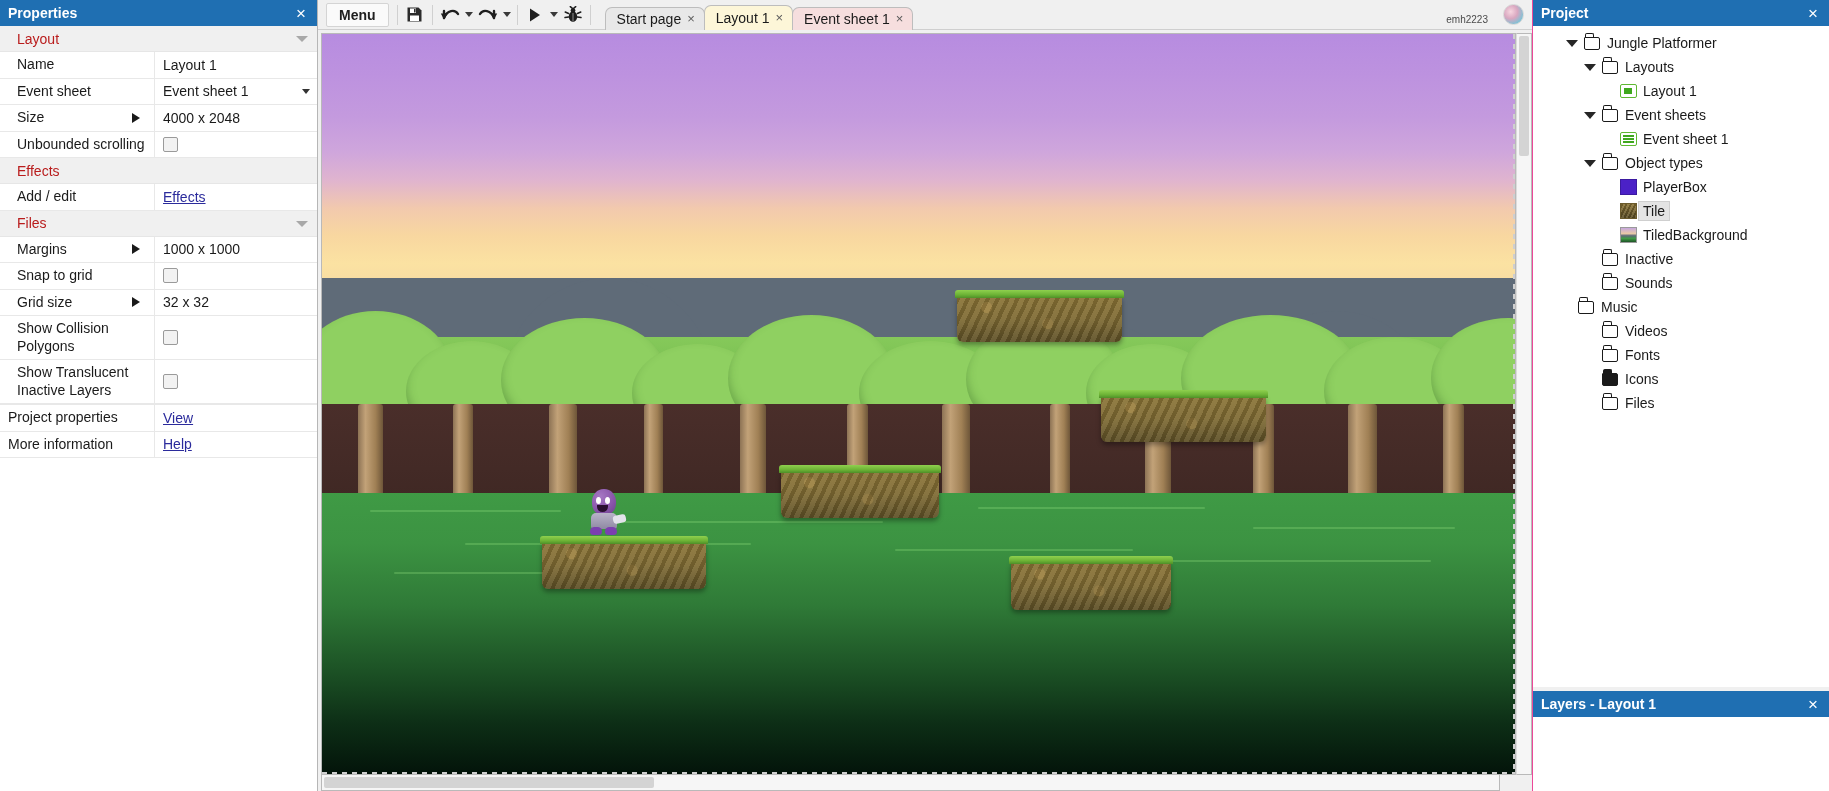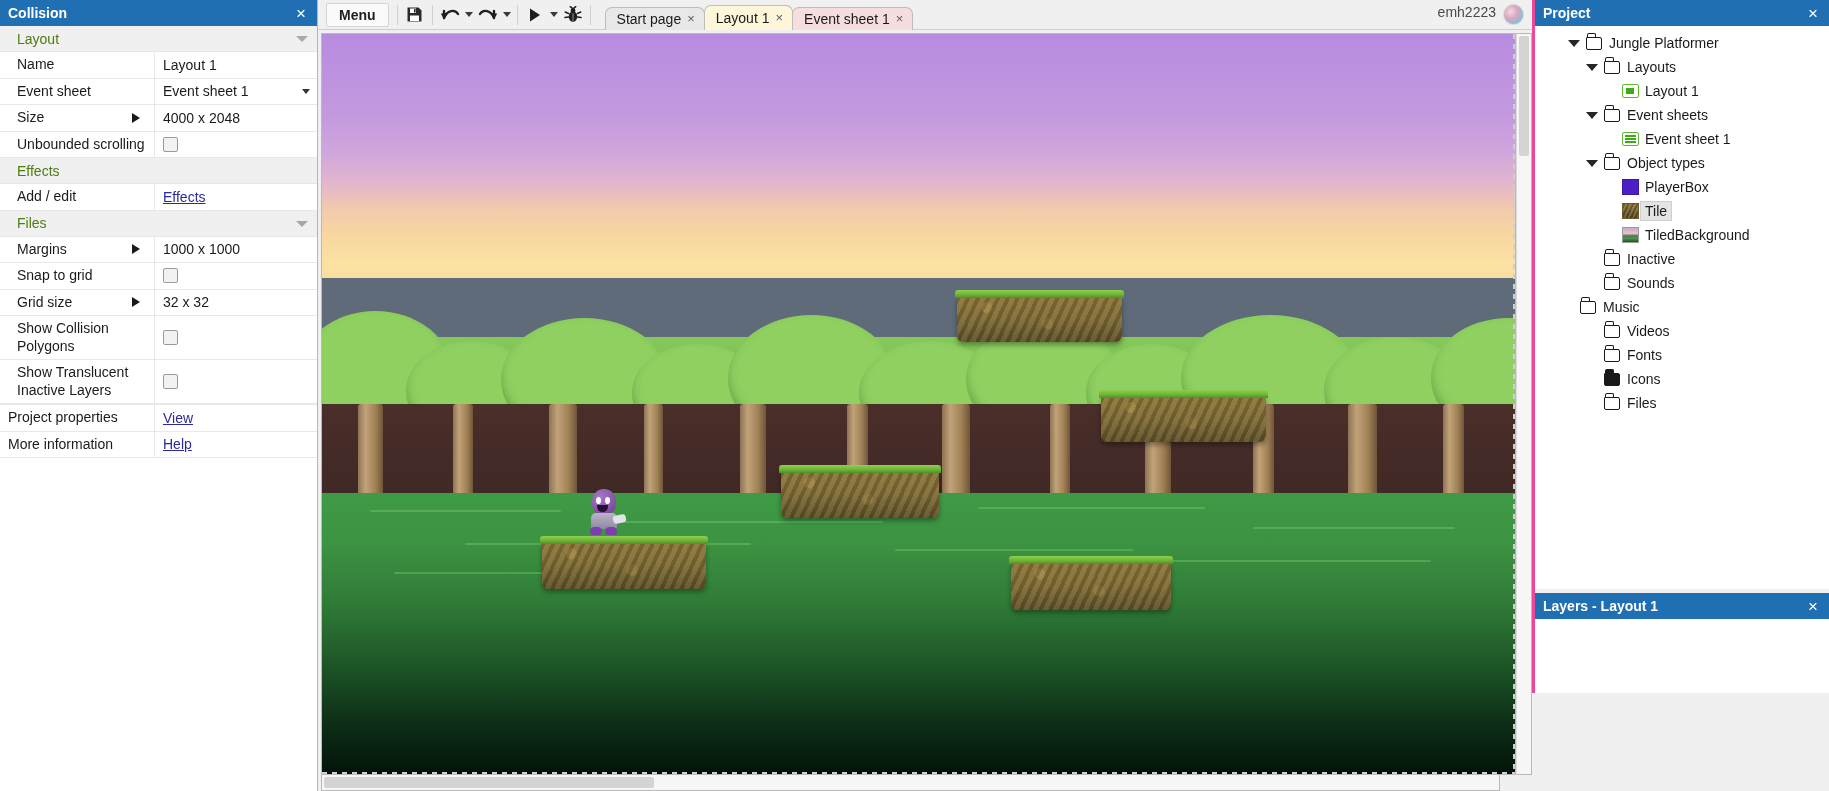--- a/index.html
+++ b/index.html
@@ -46,21 +46,21 @@
     flex-direction: column;
   }
   .prop-body { flex: 1; overflow: hidden; background: #fff; }
   .prop-section {
     background: #f0f0f0;
     height: 26px;
     display: flex;
     align-items: center;
     padding-left: 17px;
     font-size: 14px;
-    color: #4d7c0f;
+    color: #b91c1c;
     position: relative;
     border-bottom: 1px solid #e6e6e6;
   }
   .prop-section .caret-down {
     position: absolute; right: 9px; top: 10px;
     width: 0; height: 0;
     border-left: 6px solid transparent;
     border-right: 6px solid transparent;
     border-top: 6px solid #a8a8a8;
   }
@@ -190,22 +190,22 @@
     position: relative;
     background: #e4e4e4;
   }
   .tab .x { font-size: 13px; color: #5c5c5c; cursor: pointer; }
   .tab.tab-start { background: #e8e8e8; }
   .tab.tab-layout { background: #fdf6d8; z-index: 3; height: 25px; }
   .tab.tab-events { background: #f6dede; z-index: 2; }
   .user-chip {
     position: absolute;
     right: 8px; top: 4px;
-    display: flex; align-items: flex-start; gap: 7px;
-    font-size: 14px; color: #4a4a4a;
+    display: flex; align-items: flex-end; gap: 15px;
+    font-size: 10px; color: #4a4a4a;
     cursor: pointer;
   }
   .avatar {
     width: 21px; height: 21px; border-radius: 50%;
     background: radial-gradient(circle at 35% 35%, #f7d6e0 0%, #d9a7c0 40%, #7fc2d6 75%, #4fa3c7 100%);
     border: 1px solid #d7d7d7;
   }
 
   .canvas-wrap {
     flex: 1;
@@ -376,23 +376,23 @@
     left: 2px; width: 330px;
     background: #d4d4d4;
     border-radius: 2px;
   }
   .corner-box { width: 16px; height: 16px; background: #f0f0f0; }
 
   
   .right {
     width: 297px;
     min-width: 297px;
-    height: 693px;
+    height: 791px;
     background: #ffffff;
-    border-left: 3px solid #ec4899;
+    border-left: 1px solid #ec4899;
     display: flex;
     flex-direction: column;
   }
   .project-panel { flex: 1; display: flex; flex-direction: column; min-height: 0; }
   .tree { padding: 5px 0 0 0; overflow: hidden; flex: 1; background: #fff; }
   .tnode {
     display: flex;
     align-items: center;
     height: 24px;
     font-size: 14px;
@@ -536,21 +536,21 @@
   .vsplit { height: 4px; background: #f0f0f0; }
   svg { display: block; }
 </style>
 </head>
 <body>
 
 <div class="app">
 
   <div class="properties">
     <div class="panel-title">
-      <span>Collision</span>
+      <span>Properties</span>
       <span class="panel-close">×</span>
     </div>
     <div class="prop-body">
 
       <div class="prop-section">
         <span>Layout</span>
         <span class="caret-down"></span>
       </div>
       <div class="prop-row">
         <div class="prop-label">Name</div>

